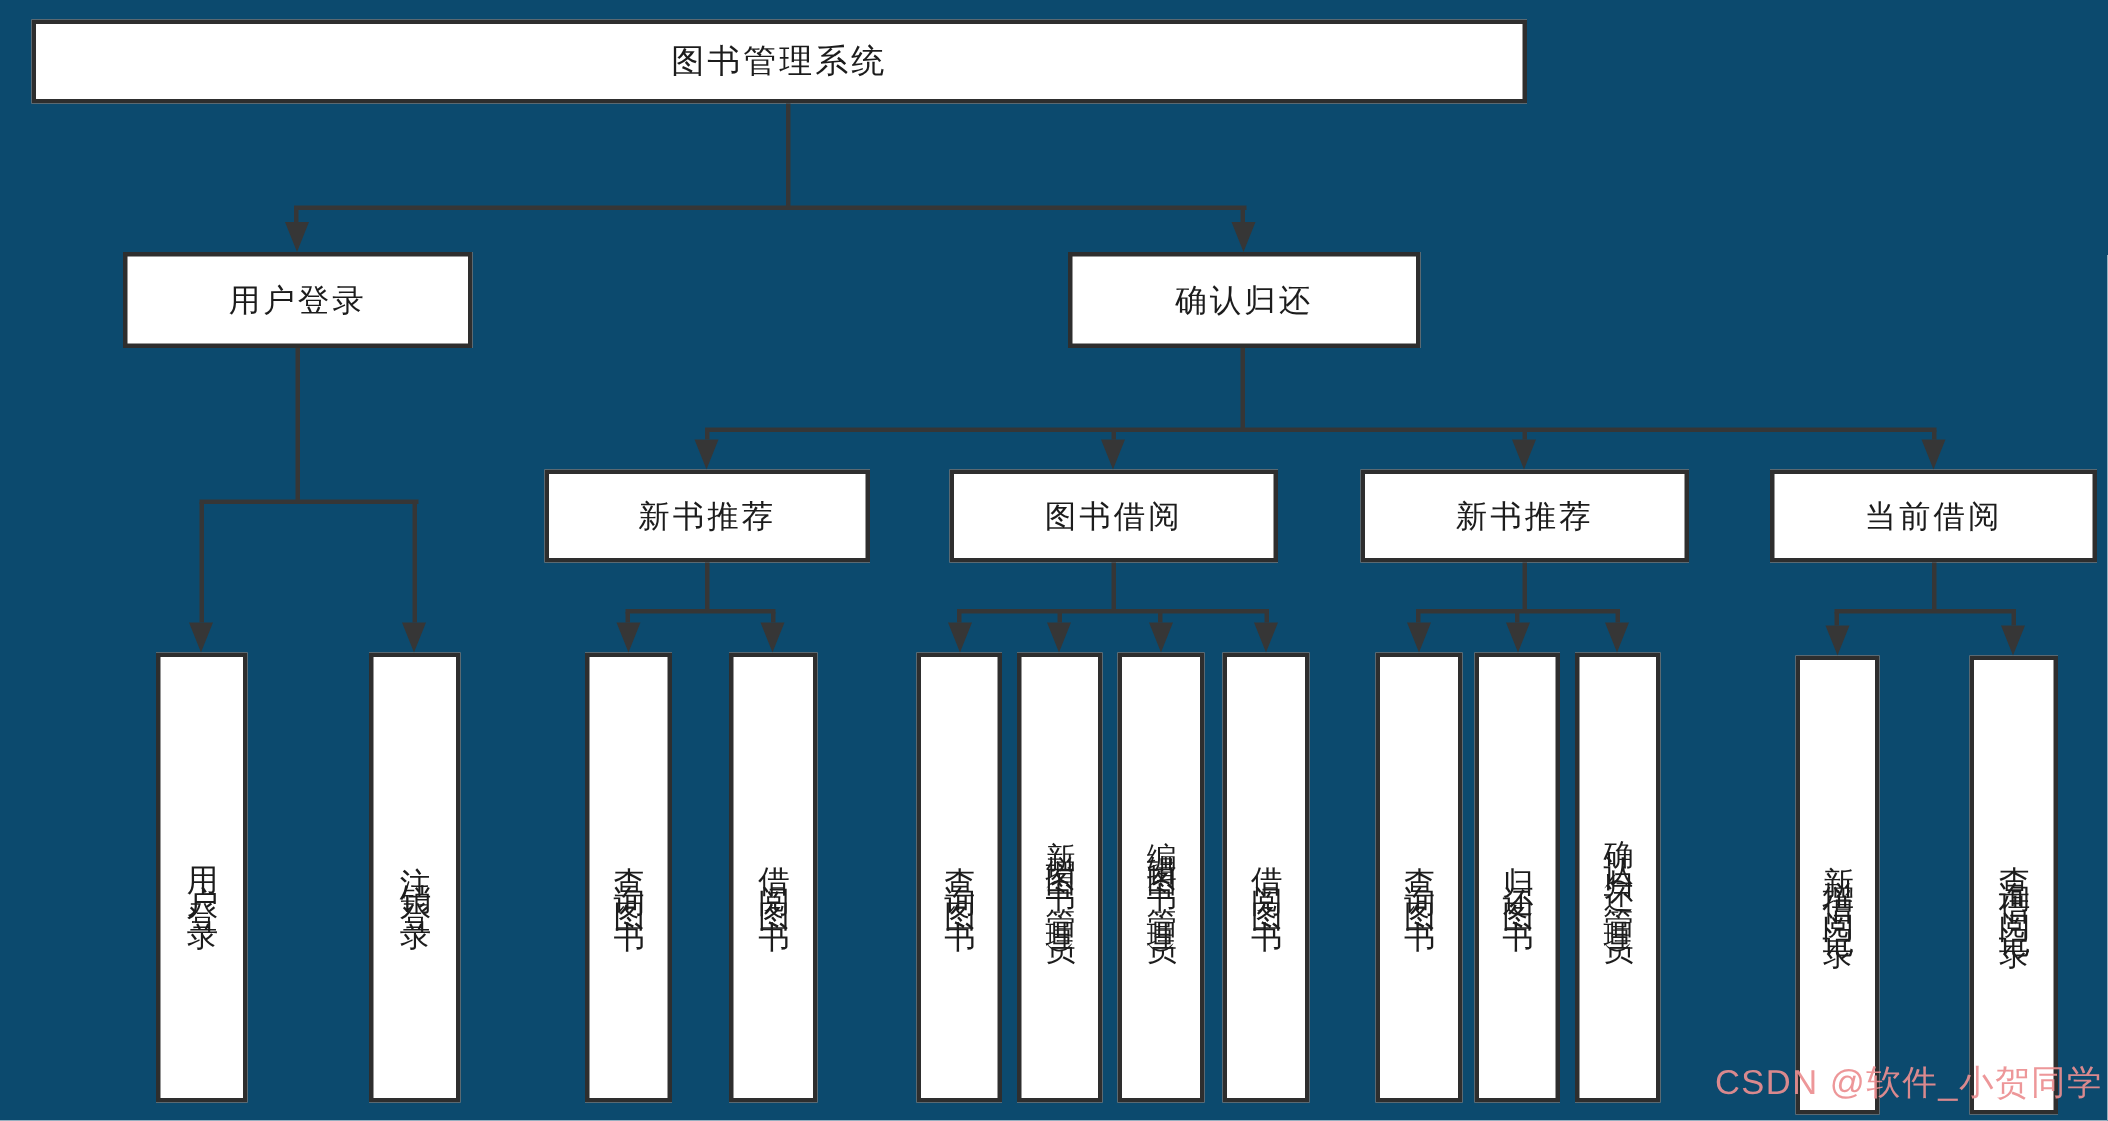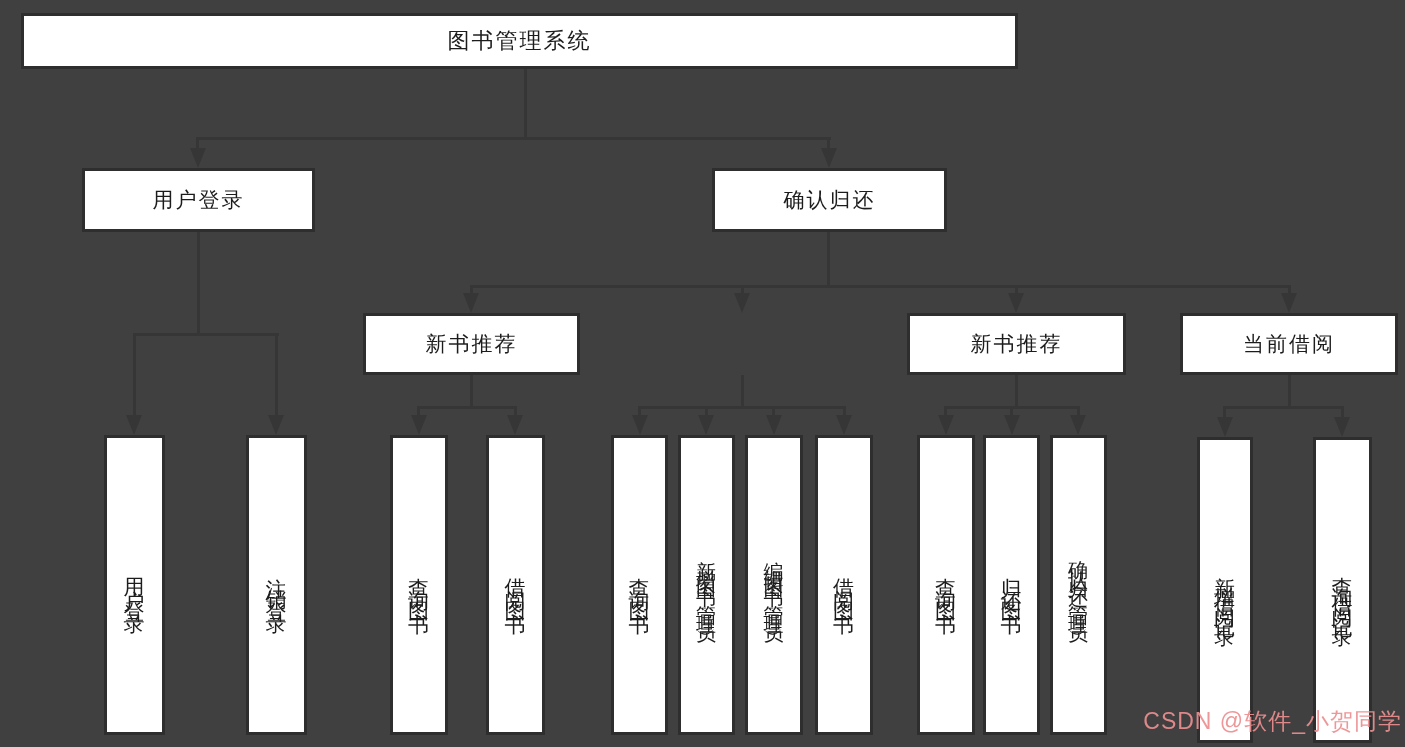--- a/index.html
+++ b/index.html
@@ -1,20 +1,20 @@
 <!DOCTYPE html>
 <html><head>
 <meta charset="utf-8">
 <style>
   html, body { margin: 0; padding: 0; background: #ffffff; }
   .stage {
     position: relative;
     width: 1405px;
     height: 747px;
-    background: #404040;
+    background: #0c4a6e;
     font-family: "Liberation Sans", sans-serif;
     overflow: hidden;
   }
   .box {
     position: absolute;
     border: 3px solid #2e2e2e;
     background: #ffffff;
     box-sizing: border-box;
     display: flex;
     align-items: center;
@@ -63,20 +63,23 @@
 
   <div class="box" style="left:82px;top:168px;width:233px;height:64px">
     <span class="h-label">用户登录</span>
   </div>
   <div class="box" style="left:712px;top:168px;width:235px;height:64px">
     <span class="h-label">确认归还</span>
   </div>
 
   <div class="box" style="left:363px;top:313px;width:217px;height:62px">
     <span class="h-label">新书推荐</span>
+  </div>
+  <div class="box" style="left:633px;top:313px;width:219px;height:62px">
+    <span class="h-label">图书借阅</span>
   </div>
   <div class="box" style="left:907px;top:313px;width:219px;height:62px">
     <span class="h-label">新书推荐</span>
   </div>
   <div class="box" style="left:1180px;top:313px;width:218px;height:62px">
     <span class="h-label">当前借阅</span>
   </div>
 
   <div class="box" style="left:104px;top:435px;width:61px;height:300px">
     <span class="vt">用户登录</span>

